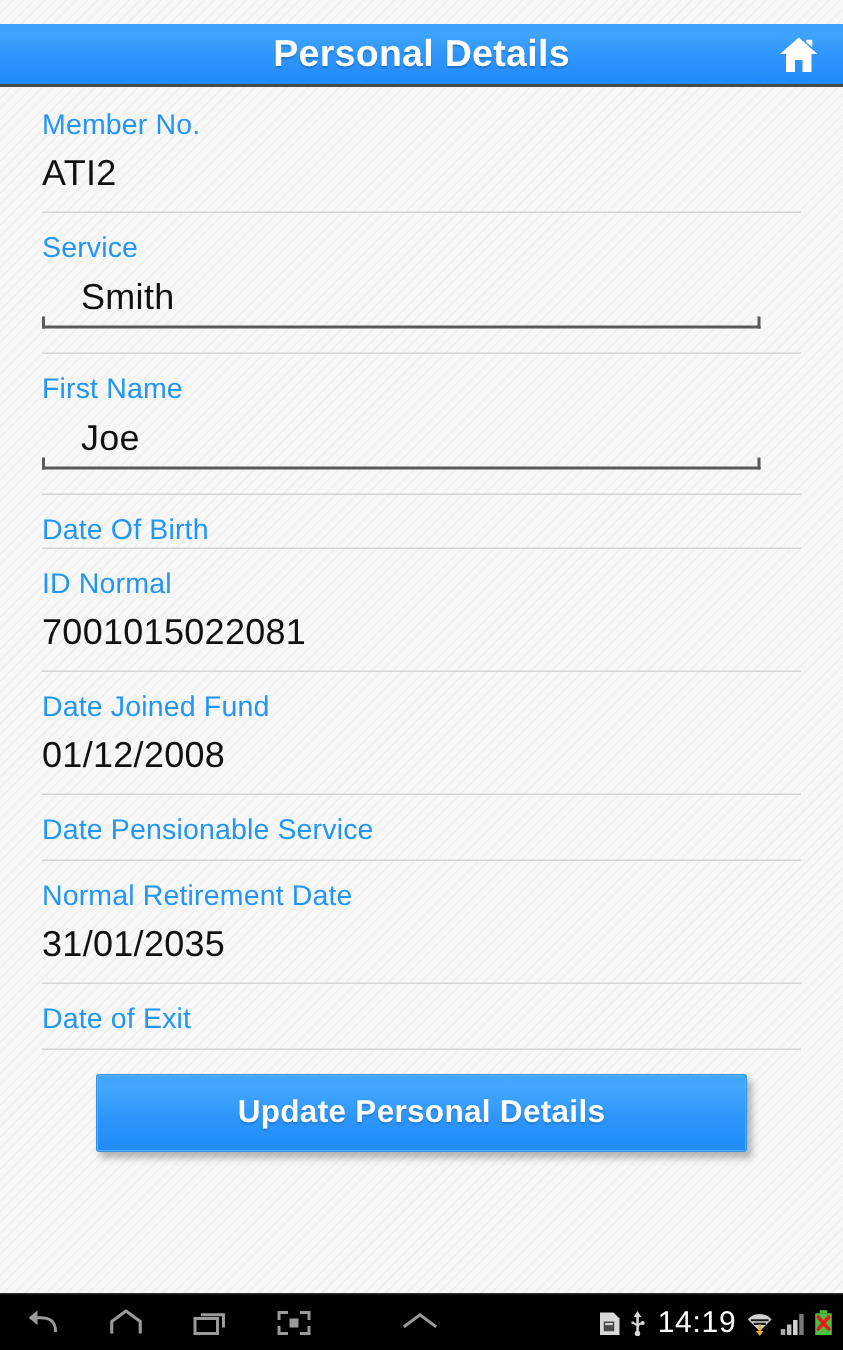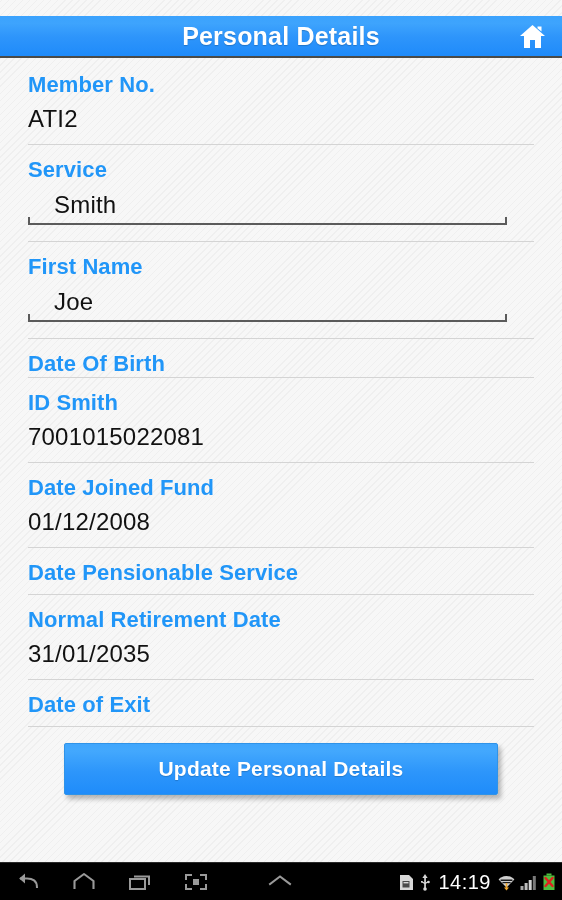--- a/index.html
+++ b/index.html
@@ -96,22 +96,22 @@
     padding: 0 0 0 28px;
     box-sizing: border-box;
   }
   .divider {
     height: 1px;
     margin: 0 28px;
     background: #d4d4d4;
   }
   .field-label {
     color: #2196f8;
-    font-size: 22px;
-    font-weight: bold;
+    font-size: 19px;
+    font-weight: normal;
     line-height: 1.0;
     padding-top: 14px;
     padding-bottom: 2px;
     letter-spacing: 0.1px;
   }
   .field-value {
     color: #111111;
     font-size: 24px;
     line-height: 1.0;
     padding-top: 9px;
@@ -307,21 +307,21 @@
       </div>
     </div>
     <div class="divider"></div>
 
     <div class="field">
       <div class="field-label">Date Of Birth</div>
     </div>
     <div class="divider"></div>
 
     <div class="field">
-      <div class="field-label">ID Smith</div>
+      <div class="field-label">ID Normal</div>
       <div class="field-value">7001015022081</div>
     </div>
     <div class="divider"></div>
 
     <div class="field">
       <div class="field-label">Date Joined Fund</div>
       <div class="field-value">01/12/2008</div>
     </div>
     <div class="divider"></div>
 

